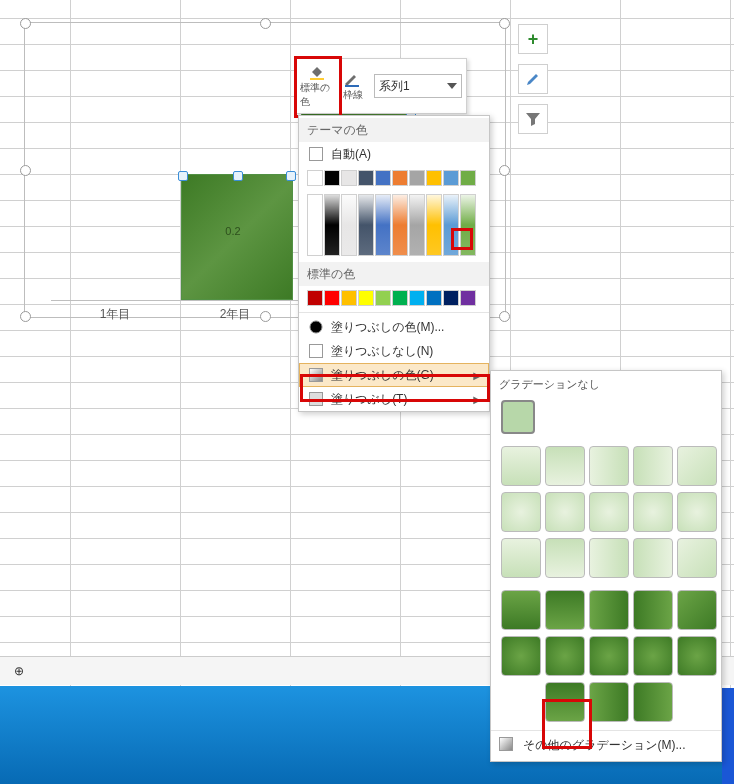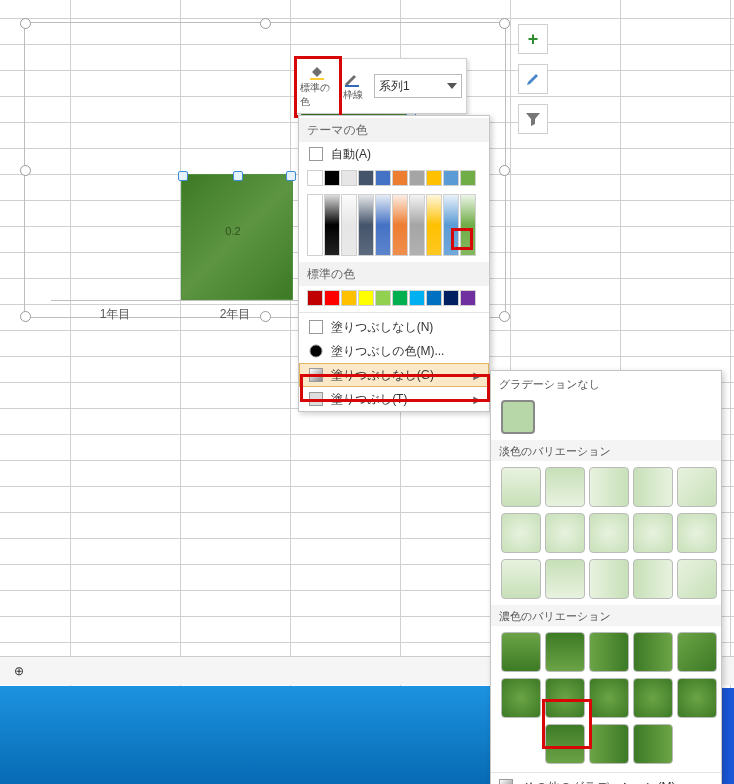--- a/index.html
+++ b/index.html
@@ -191,73 +191,71 @@
         <div class="sw" style="background: rgb(146, 208, 80);"></div>
         <div class="sw" style="background: rgb(0, 176, 80);"></div>
         <div class="sw" style="background: rgb(0, 176, 240);"></div>
         <div class="sw" style="background: rgb(0, 112, 192);"></div>
         <div class="sw" style="background: rgb(0, 32, 96);"></div>
         <div class="sw" style="background: rgb(112, 48, 160);"></div>
       </div>
   <div class="fm-sep"></div>
   <div class="fm-row">
     <span class="ico">
-          <span style="display:inline-block;width:12px;height:12px;border:1px solid #999"></span>
-        </span>
-    <span>塗りつぶしなし(N)</span>
-  </div>
-  <div class="fm-row">
-    <span class="ico">
           <svg width="14" height="14">
             <circle cx="7" cy="7" r="6" fill="conic-gradient(red,orange,yellow,green,blue)" stroke="#888"></circle>
             <defs></defs>
           </svg>
         </span>
     <span>塗りつぶしの色(M)...</span>
   </div>
+  <div class="fm-row">
+    <span class="ico">
+          <span style="display:inline-block;width:12px;height:12px;border:1px solid #999"></span>
+        </span>
+    <span>塗りつぶしなし(N)</span>
+  </div>
   <div class="fm-row hover">
     <span class="ico">
           <span style="display:inline-block;width:12px;height:12px;background:linear-gradient(135deg,#fff,#888);border:1px solid #999"></span>
         </span>
-    <span>塗りつぶしなし(G)</span>
+    <span>塗りつぶしの色(G)</span>
     <span class="arrow">▶</span>
   </div>
   <div class="fm-row">
     <span class="ico">
           <span style="display:inline-block;width:12px;height:12px;background:#ddd;border:1px solid #999"></span>
         </span>
     <span>塗りつぶし(T)</span>
     <span class="arrow">▶</span>
   </div>
 </div>
 <div class="thl" style="left:300px;top:374px;width:184px;height:22px"></div>
 <div class="thl" style="left:451px;top:228px;width:16px;height:16px"></div>
 
 <div class="grad-menu">
   <div class="gm-head">グラデーションなし</div>
   <div class="gm-none"></div>
-  <div class="gm-section">淡色のバリエーション</div>
   <div class="gm-grid" id="light-grid">
         <div class="gm-tile" style="background: linear-gradient(rgb(232, 242, 223), rgb(199, 224, 184));"></div>
         <div class="gm-tile" style="background: linear-gradient(to top, rgb(232, 242, 223), rgb(199, 224, 184));"></div>
         <div class="gm-tile" style="background: linear-gradient(to right, rgb(232, 242, 223), rgb(199, 224, 184));"></div>
         <div class="gm-tile" style="background: linear-gradient(to left, rgb(232, 242, 223), rgb(199, 224, 184));"></div>
         <div class="gm-tile" style="background: linear-gradient(135deg, rgb(232, 242, 223), rgb(199, 224, 184));"></div>
         <div class="gm-tile" style="background: radial-gradient(circle, rgb(232, 242, 223), rgb(199, 224, 184));"></div>
         <div class="gm-tile" style="background: radial-gradient(circle, rgb(232, 242, 223), rgb(199, 224, 184));"></div>
         <div class="gm-tile" style="background: radial-gradient(circle, rgb(232, 242, 223), rgb(199, 224, 184));"></div>
         <div class="gm-tile" style="background: radial-gradient(circle, rgb(232, 242, 223), rgb(199, 224, 184));"></div>
         <div class="gm-tile" style="background: radial-gradient(circle, rgb(232, 242, 223), rgb(199, 224, 184));"></div>
         <div class="gm-tile" style="background: linear-gradient(rgb(232, 242, 223), rgb(199, 224, 184));"></div>
         <div class="gm-tile" style="background: linear-gradient(to top, rgb(232, 242, 223), rgb(199, 224, 184));"></div>
         <div class="gm-tile" style="background: linear-gradient(to right, rgb(232, 242, 223), rgb(199, 224, 184));"></div>
         <div class="gm-tile" style="background: linear-gradient(to left, rgb(232, 242, 223), rgb(199, 224, 184));"></div>
         <div class="gm-tile" style="background: linear-gradient(135deg, rgb(232, 242, 223), rgb(199, 224, 184));"></div>
       </div>
-  <div class="gm-section">濃色のバリエーション</div>
   <div class="gm-grid" id="dark-grid">
         <div class="gm-tile" style="background: linear-gradient(rgb(107, 164, 70), rgb(61, 122, 37));"></div>
         <div class="gm-tile" style="background: linear-gradient(to top, rgb(107, 164, 70), rgb(61, 122, 37));"></div>
         <div class="gm-tile" style="background: linear-gradient(to right, rgb(107, 164, 70), rgb(61, 122, 37));"></div>
         <div class="gm-tile" style="background: linear-gradient(to left, rgb(107, 164, 70), rgb(61, 122, 37));"></div>
         <div class="gm-tile" style="background: linear-gradient(135deg, rgb(107, 164, 70), rgb(61, 122, 37));"></div>
         <div class="gm-tile" style="background: radial-gradient(circle, rgb(107, 164, 70), rgb(61, 122, 37));"></div>
         <div class="gm-tile" style="background: radial-gradient(circle, rgb(107, 164, 70), rgb(61, 122, 37));"></div>
         <div class="gm-tile" style="background: radial-gradient(circle, rgb(107, 164, 70), rgb(61, 122, 37));"></div>
         <div class="gm-tile" style="background: radial-gradient(circle, rgb(107, 164, 70), rgb(61, 122, 37));"></div>

